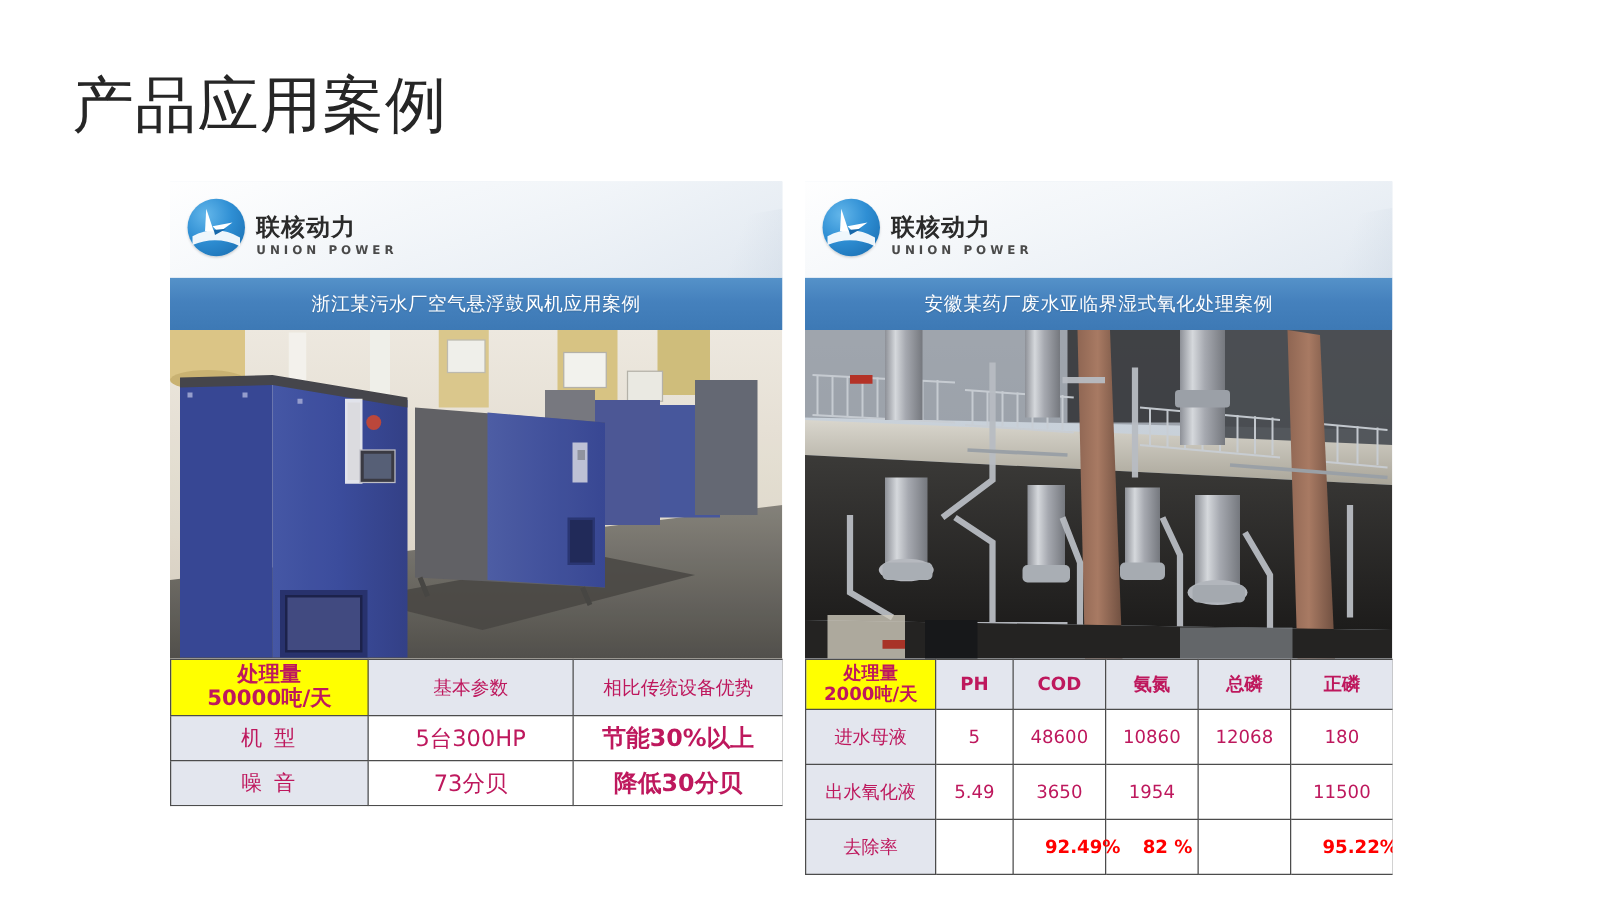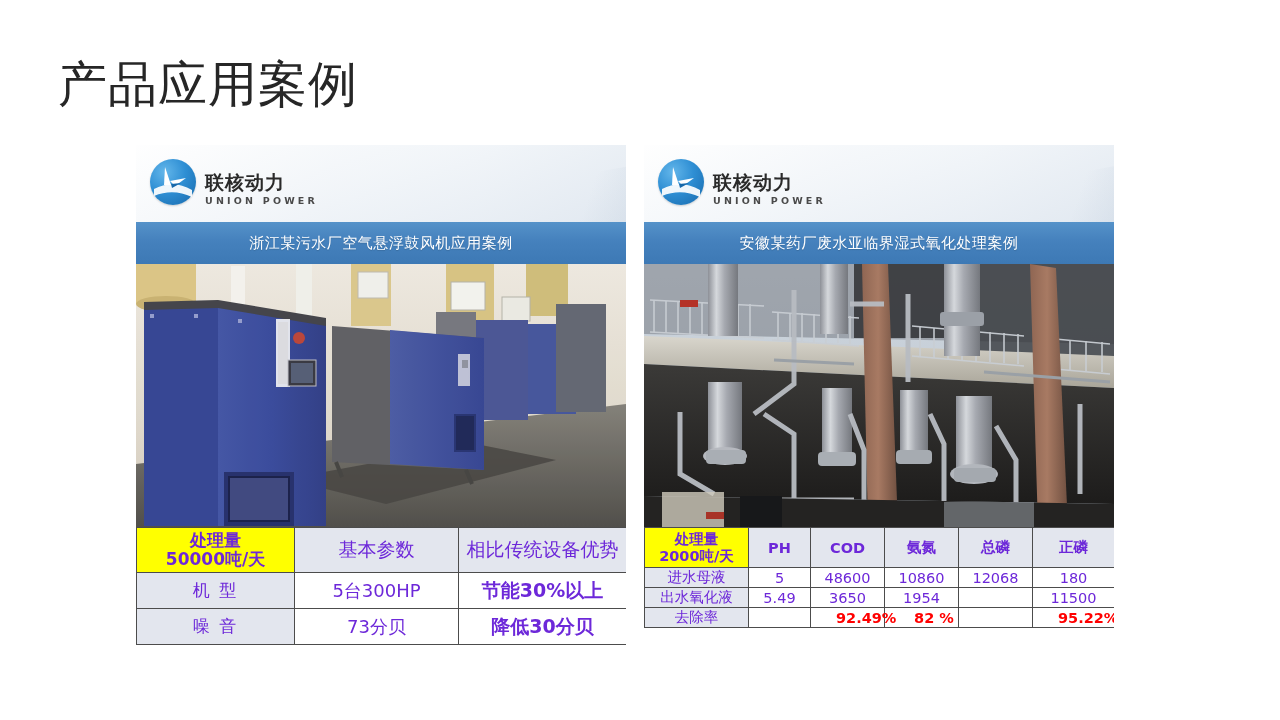--- a/index.html
+++ b/index.html
@@ -131,52 +131,52 @@
   .panel-table {
     width: 100%;
     border-collapse: collapse;
     table-layout: fixed;
     background: #ffffff;
   }
   .panel-table td {
     border: 1px solid #4c4c4c;
     text-align: center;
     vertical-align: middle;
-    color: #6d28d9;
+    color: #be185d;
     background: #ffffff;
     padding: 0;
   }
   .panel-table tr { height: 36px; }
   .panel-table tr.header-row { height: 45px; }
 
   .cell-yellow {
     background: #ffff00 !important;
     font-size: 17px;
     font-weight: bold;
     line-height: 1.12;
     padding: 2px 0 !important;
   }
   .cell-head {
     background: #e3e6ee !important;
-    font-size: 19px;
+    font-size: 15px;
   }
   .cell-rowhead {
     background: #e3e6ee !important;
     font-size: 17px;
     letter-spacing: 2px;
   }
   .cell-val { font-size: 18px; }
   .cell-adv {
     color: #ff0000;
     font-weight: bold;
     font-size: 19px;
   }
 
   
-  .tbl-right tr { height: 20px; }
+  .tbl-right tr { height: 44px; }
   .tbl-right tr.header-row { height: 40px; }
   .tbl-right .cell-yellow { font-size: 14.5px; }
   .tbl-right .cell-head { font-size: 14.5px; font-weight: bold; letter-spacing: 0; }
   .tbl-right .cell-rowhead { font-size: 14.5px; letter-spacing: 0; }
   .tbl-right .cell-val { font-size: 14.5px; }
   .tbl-right .cell-pct { color: #ff0000; font-weight: bold; font-size: 14.5px; padding-left: 25px; }
   .tbl-right .cell-rowhead.bold { font-weight: normal; }
 </style>
 </head>
 <body>

